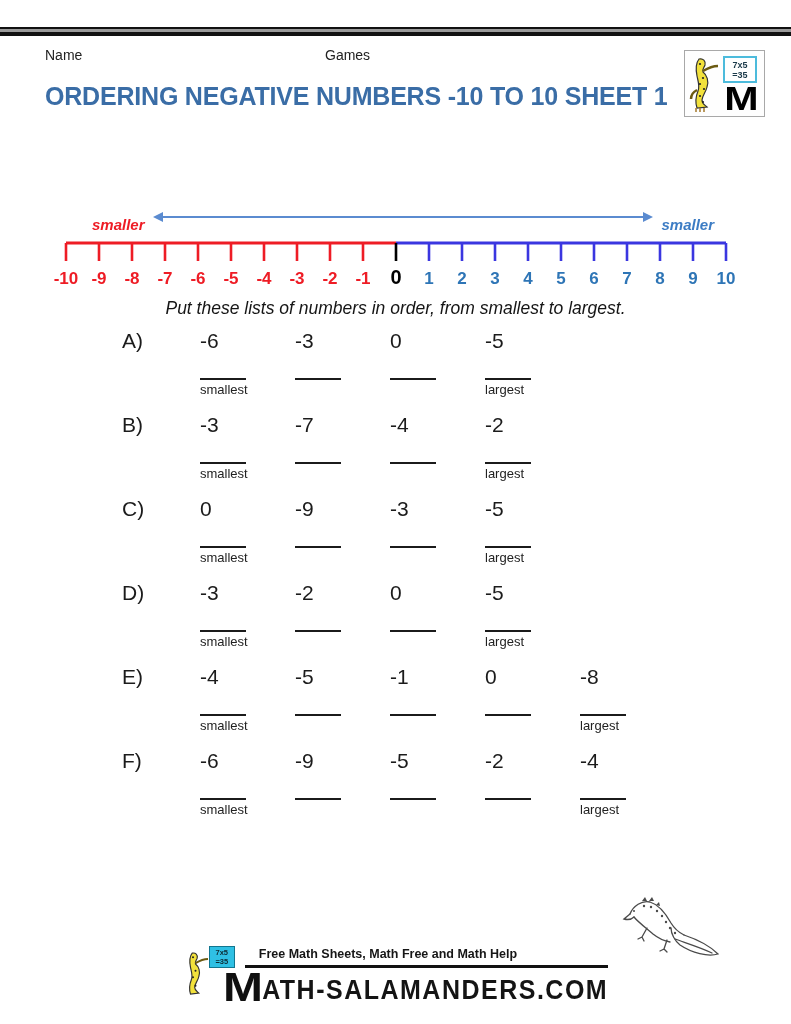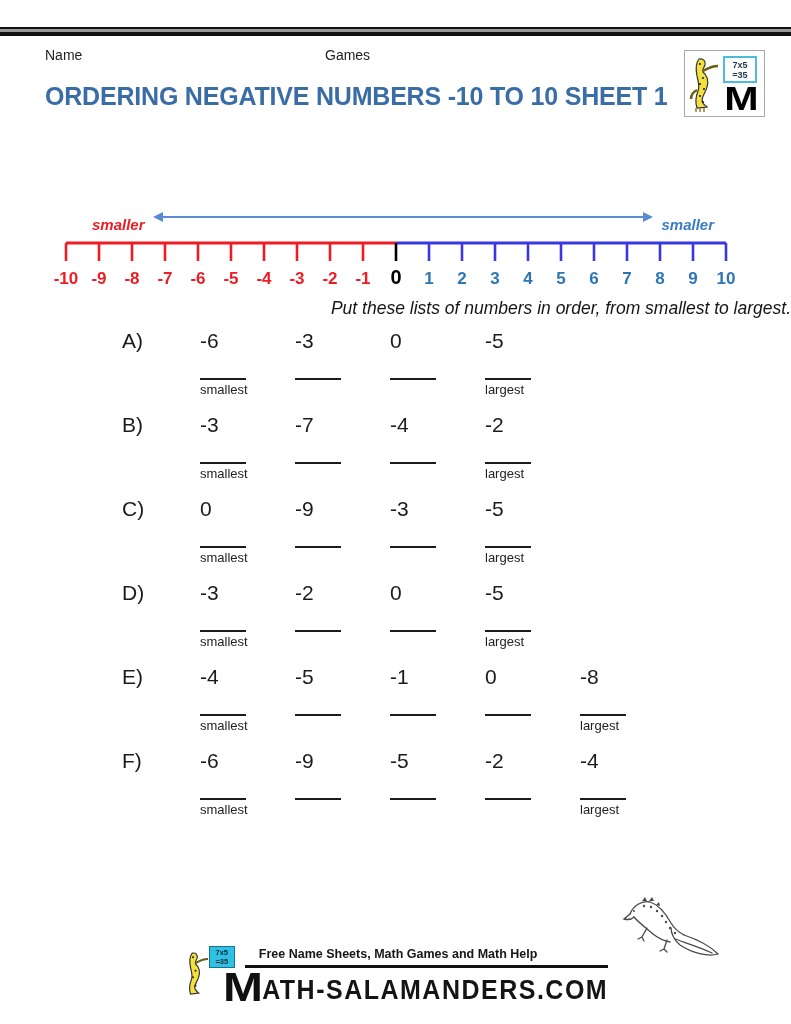--- a/index.html
+++ b/index.html
@@ -35,21 +35,21 @@
   .larger-label{font-size:15px;font-style:italic;font-weight:bold;color:#3c7cc4;margin-left:10px;}
   .arrow-line{flex:1;height:2px;background:var(--arrow,#5b8bd0);position:relative;}
   .arrow-line::before{content:"";position:absolute;left:-2px;top:-4px;width:0;height:0;
     border-right:10px solid var(--arrow,#5b8bd0);border-top:5px solid transparent;border-bottom:5px solid transparent;}
   .arrow-line::after{content:"";position:absolute;right:-2px;top:-4px;width:0;height:0;
     border-left:10px solid var(--arrow,#5b8bd0);border-top:5px solid transparent;border-bottom:5px solid transparent;}
 
   .number-line-svg{position:absolute;left:46px;top:236px;}
   .number-line-svg text{font-family:"Liberation Sans",sans-serif;font-weight:bold;}
 
-  .instruction{position:absolute;left:0;top:298px;width:791px;text-align:right;
+  .instruction{position:absolute;left:0;top:298px;width:791px;text-align:center;
     font-size:17.5px;font-style:italic;color:#151515;}
 
   
   .questions{position:absolute;left:122px;top:328px;}
   .q-block{margin-bottom:15px;}
   .q-row{display:flex;font-size:21px;color:#1b1b1b;line-height:26px;}
   .q-letter{width:78px;}
   .q-num{width:95px;}
   .q-blanks{display:flex;margin-top:13px;}
   .q-spacer{width:78px;}
@@ -352,21 +352,21 @@
           <circle cx="15" cy="24" r="1.2" fill="#222"></circle>
         <circle cx="12" cy="32" r="1.2" fill="#222"></circle>
           <circle cx="15" cy="42" r="1.2" fill="#222"></circle>
       </svg>
       <div class="f-board">
         <div>7x5</div>
         <div>=35</div>
       </div>
     </div>
     <div class="f-text">
-      <div class="f-tagline">Free Name Sheets, Math Games and Math Help</div>
+      <div class="f-tagline">Free Math Sheets, Math Free and Math Help</div>
       <div class="f-site">
         <span class="f-m">M</span>
         <span class="f-site-rest">ATH-SALAMANDERS.COM</span>
       </div>
     </div>
   </div>
 
   <svg class="newt-drawing" width="110" height="78" viewBox="0 0 110 78">
     <g fill="none" stroke="#4a4a4a" stroke-width="1.3" stroke-linecap="round">
       <path d="M10,30 C13,22 22,16 30,18 C40,21 46,30 51,39 C54,44 58,48 64,51"></path>

